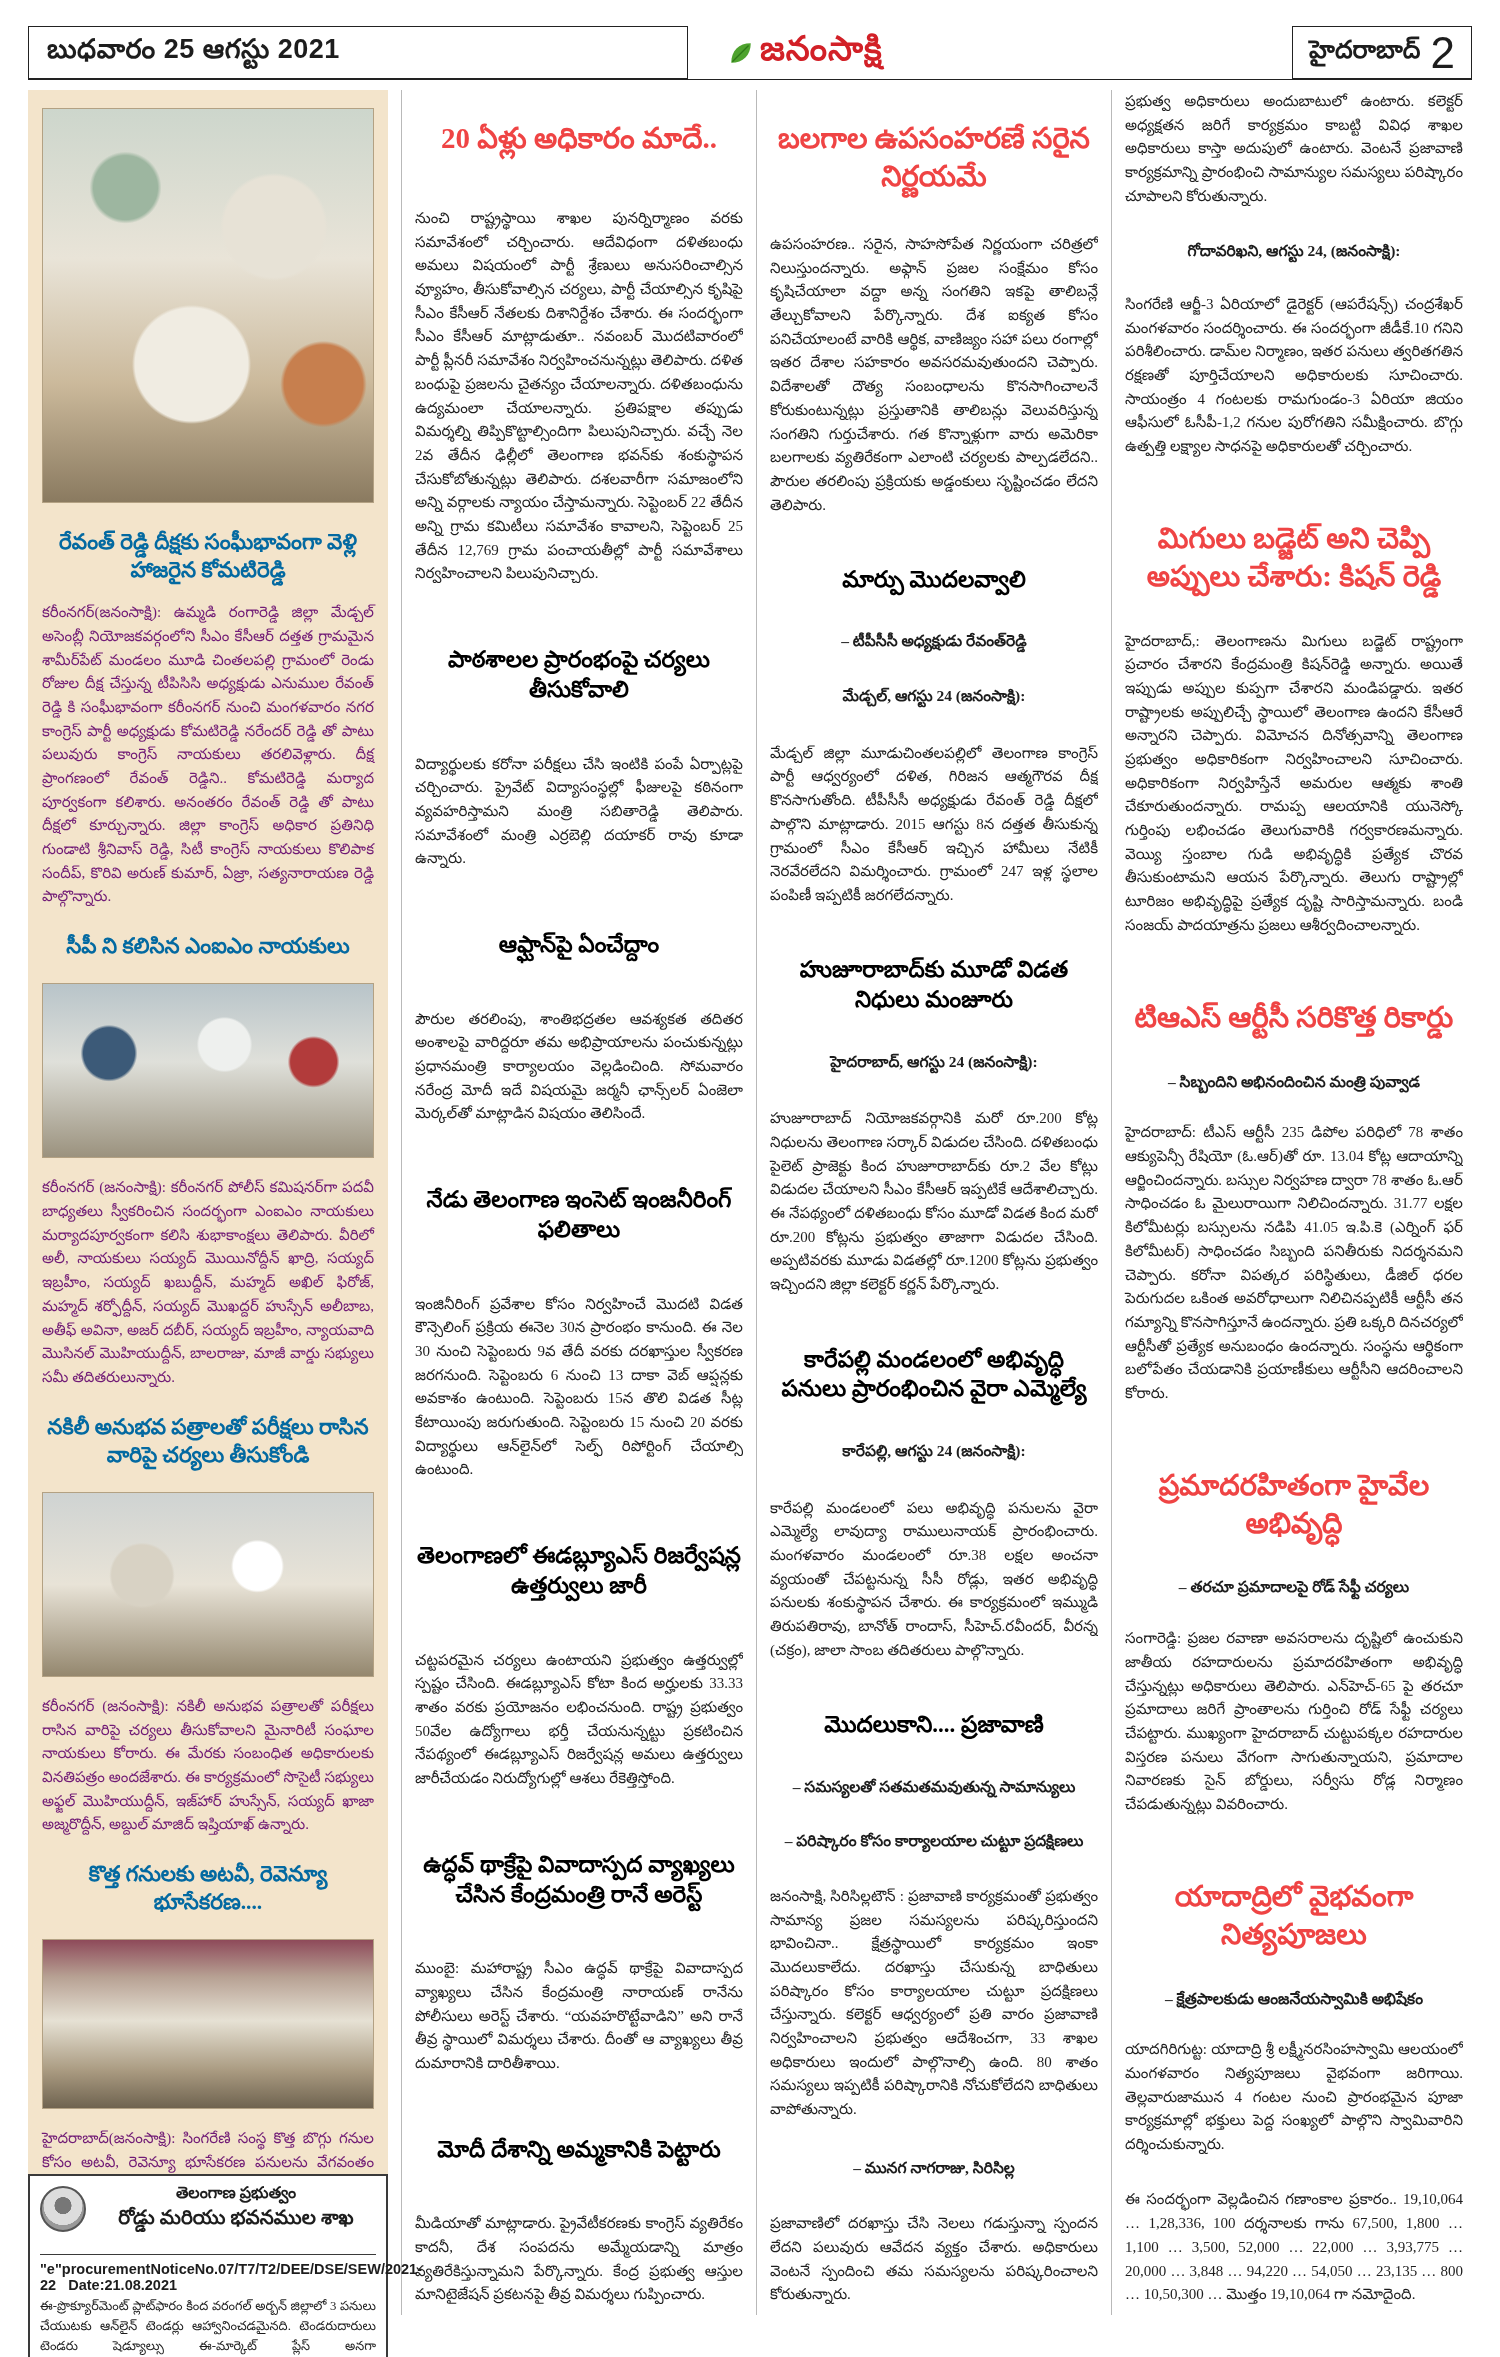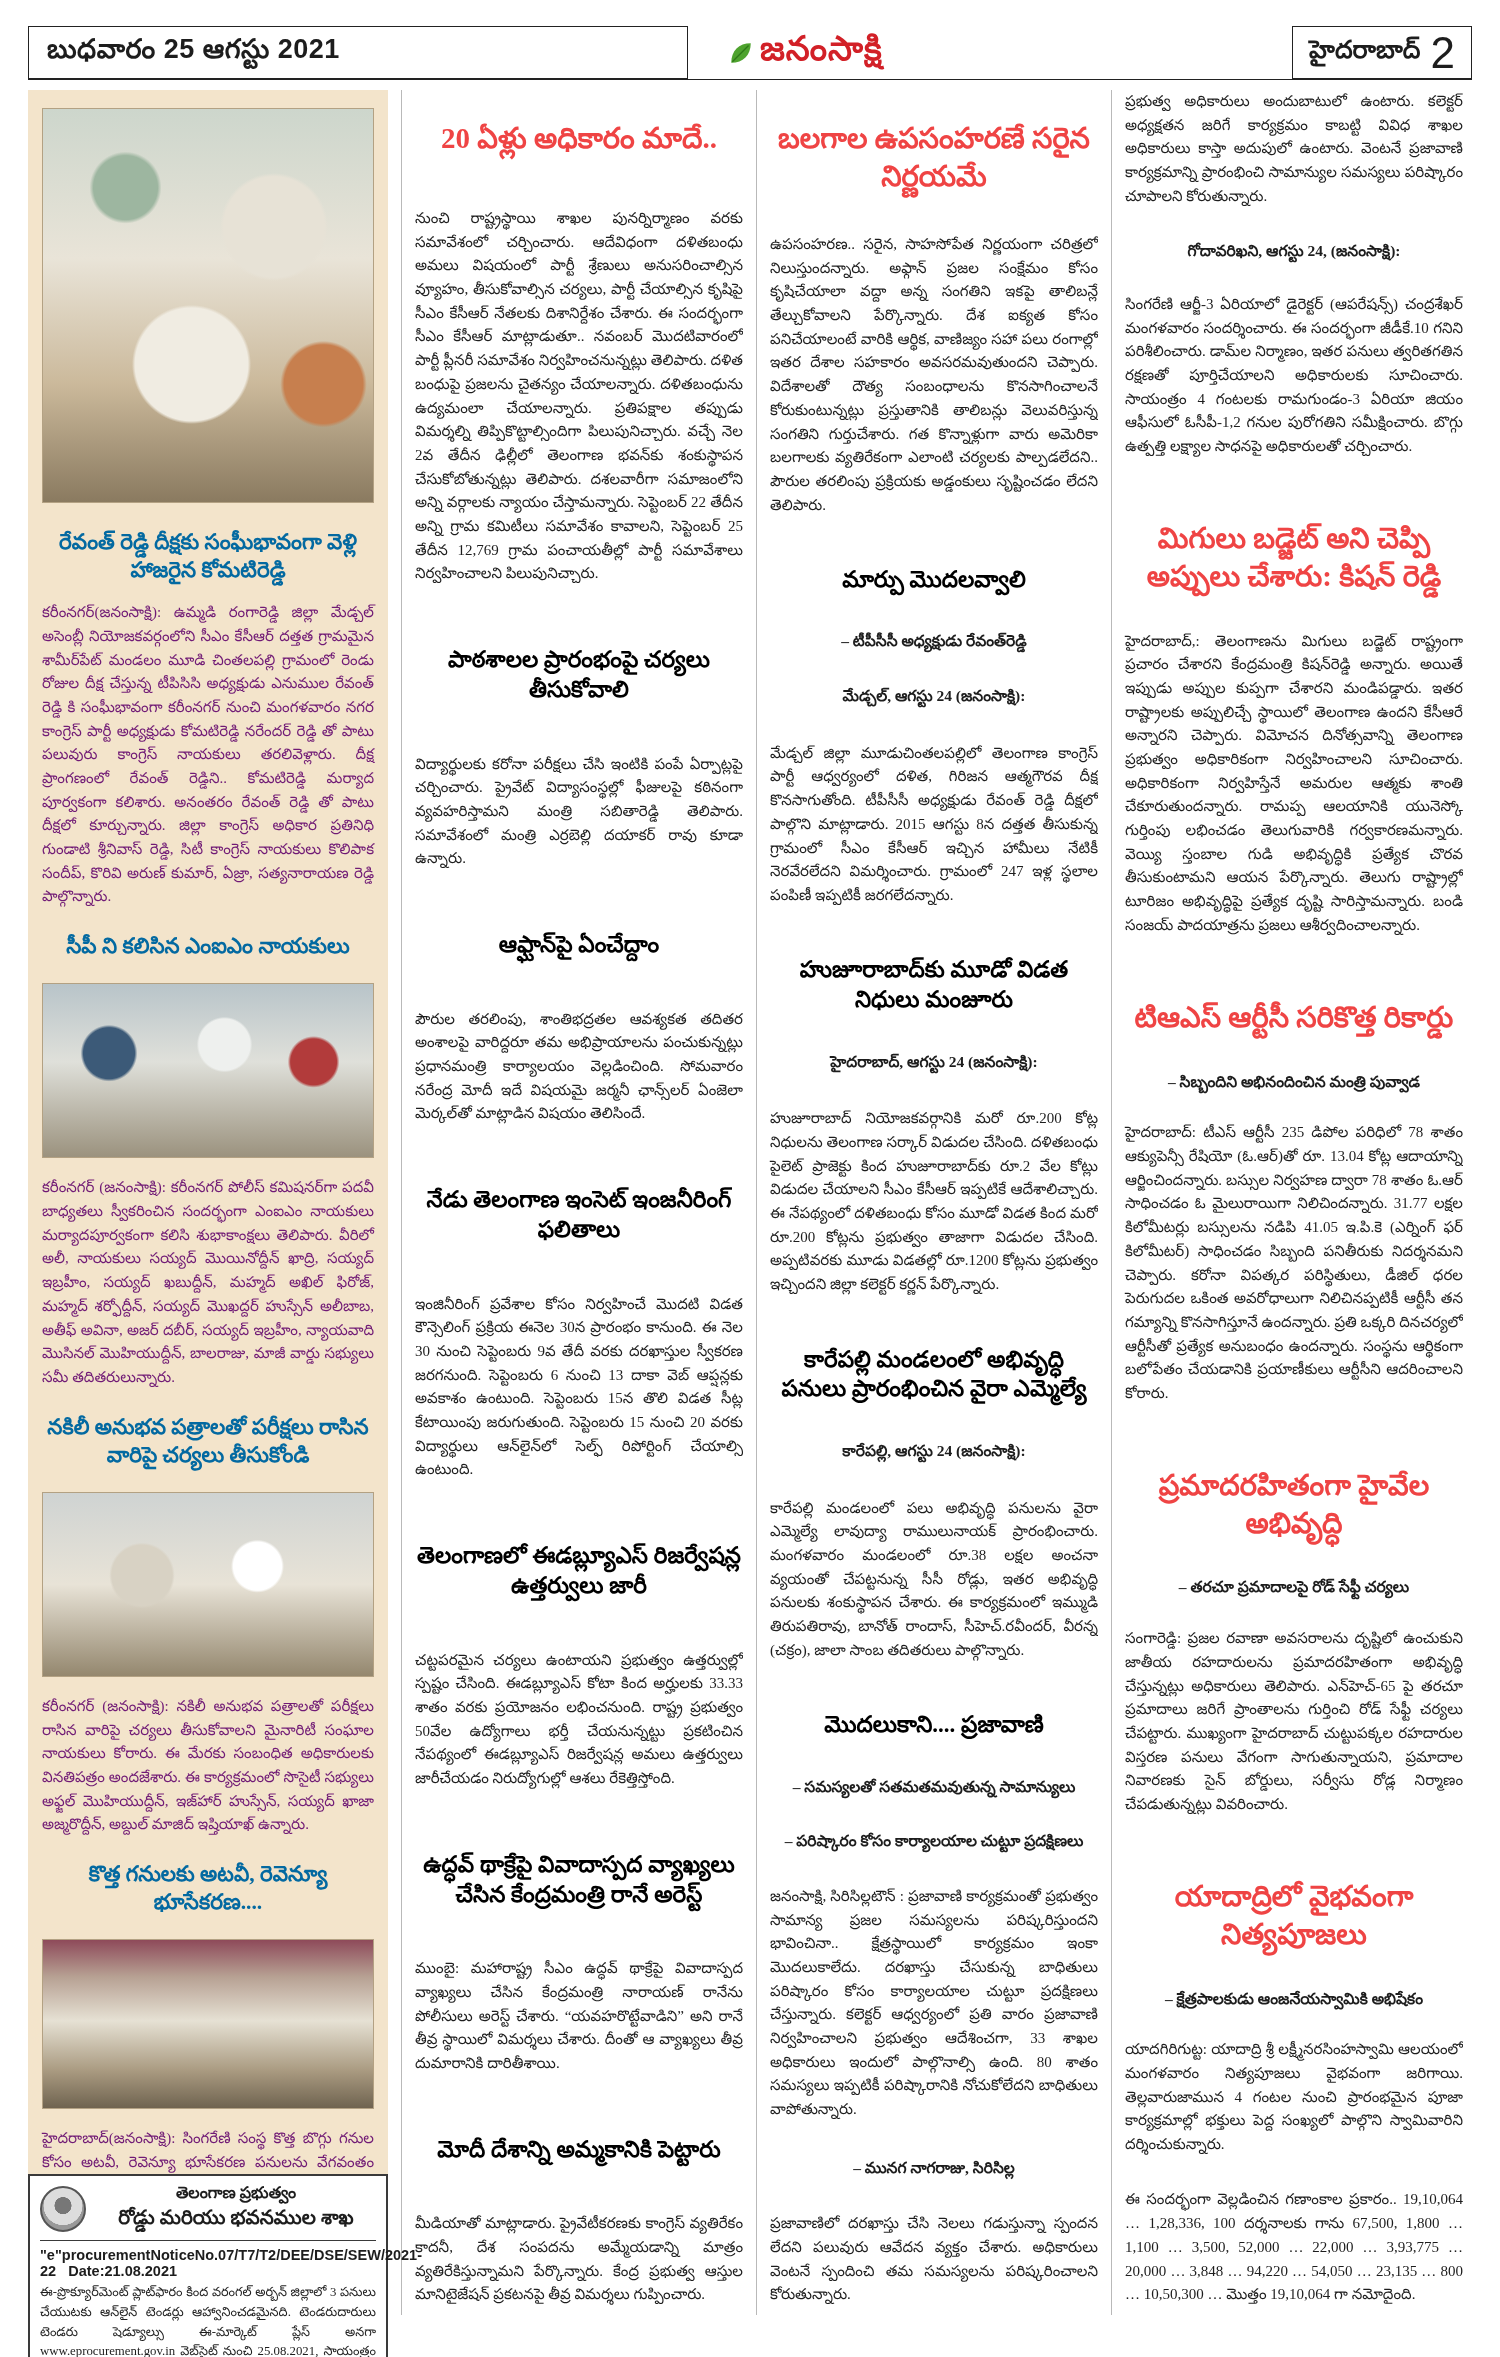--- a/index.html
+++ b/index.html
@@ -55,21 +55,21 @@
       radial-gradient(circle at 50% 30%, #4e7a52 0 10%, transparent 11%); }
   .headline_xl { font-size:29px; line-height:1.3; font-weight:700; text-align:center; margin:30px 0 10px; color:#ef4444; }
   .headline    { font-size:23px; line-height:1.3; font-weight:800; text-align:center; margin:12px 0 8px;  color:#000; }
   .col-0 .headline_xl, .col-0 .headline { font-size:21.5px; color:#0369a1; margin:8px 0 8px; }
   .attrib   { font-size:15.5px; font-weight:bold; text-align:center; margin:2px 0 4px; }
   .dateline { font-size:15.5px; font-weight:bold; text-align:center; margin:2px 0 6px; }
   .body, .stats { font-size:15px; line-height:1.58; text-align:justify; text-justify:inter-word; margin-bottom:8px; }
   .col-0 .body { font-size:15px; color:#701a75; }
   
   .notice { border:2px solid #3a3a3a; background:#fff; margin-top:14px; padding:8px 10px 6px; flex:0 0 auto; }
-  .notice-top { display:flex; align-items:center; gap:10px; border-bottom:1.5px solid #3a3a3a; padding-bottom:6px; }
+  .notice-top { display:flex; align-items:center; gap:10px; border-bottom:1.5px solid #3a3a3a; padding-bottom:20px; }
   .emblem { width:46px; height:46px; border-radius:50%; border:2px solid #555; position:relative; flex:0 0 auto;
             background:radial-gradient(circle at 50% 42%, #777 0 26%, #ddd 27% 60%, #999 61%); }
   .gov-lines { flex:1; text-align:center; }
   .gov1 { font-size:16px; font-weight:bold; }
   .gov2 { font-size:20px; font-weight:800; }
   .notice-no { font-family:"Liberation Sans","DejaVu Sans",sans-serif; font-weight:bold; font-size:14.5px; margin:6px 0 4px; }
   .notice-body { font-size:12.8px; line-height:1.55; text-align:justify; }
 </style>
 </head>
 <body>

